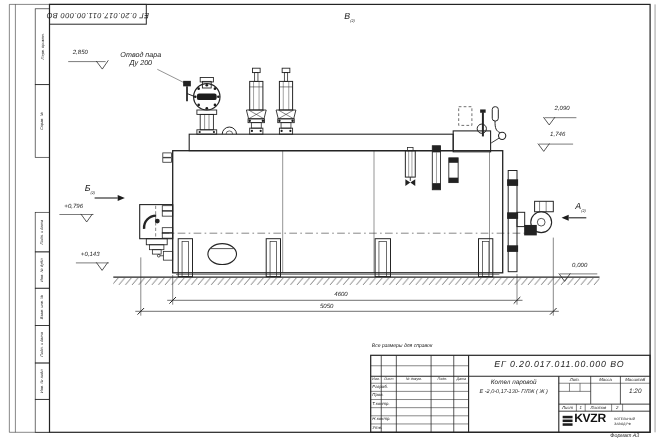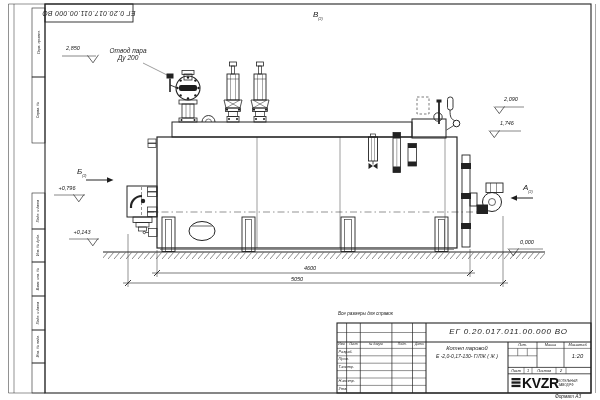--- a/index.html
+++ b/index.html
@@ -314,21 +314,21 @@
 <div class="txt ctr" style="left:508px;top:343px;width:29px;font-size:3.9px;">Лит.</div>
 <div class="txt ctr" style="left:537px;top:343px;width:27px;font-size:3.9px;">Масса</div>
 <div class="txt ctr" style="left:564px;top:343px;width:27px;font-size:3.9px;">Масштаб</div>
 <div class="txt ctr" style="left:564px;top:353px;width:27px;font-size:5.8px;">1:20</div>
 
 <div class="txt ctr" style="left:508px;top:368.5px;width:16px;font-size:3.9px;">Лист</div>
 <div class="txt ctr" style="left:524px;top:368.5px;width:8px;font-size:3.9px;">1</div>
 <div class="txt ctr" style="left:532px;top:368.5px;width:24px;font-size:3.9px;">Листов</div>
 <div class="txt ctr" style="left:556px;top:368.5px;width:10px;font-size:3.9px;">2</div>
 
-<div class="abs" style="left:522px;top:375px;width:37px;height:16px;font-weight:bold;font-size:14px;letter-spacing:-0.3px;color:#111;font-family:'Liberation Sans',sans-serif;">KVZR</div>
+<div class="abs" style="left:522px;top:375px;width:37px;height:16px;font-weight:bold;font-size:11px;letter-spacing:-0.3px;color:#111;font-family:'Liberation Sans',sans-serif;">KVZR</div>
 <div class="abs" style="left:558.5px;top:378.5px;font-size:3px;color:#222;line-height:1.4;">
   <div>КОТЕЛЬНЫЙ</div>
   <div>ЗАВОД РФ</div>
 </div>
 
 <div class="txt ctr" style="left:545px;top:393.5px;width:46px;font-size:4.8px;">Формат А3</div>
 
 </div>
 
 </body></html>

